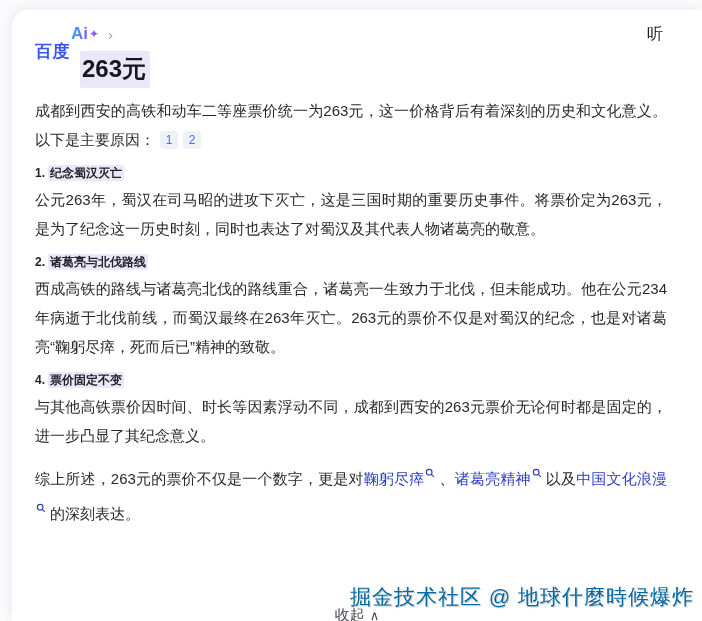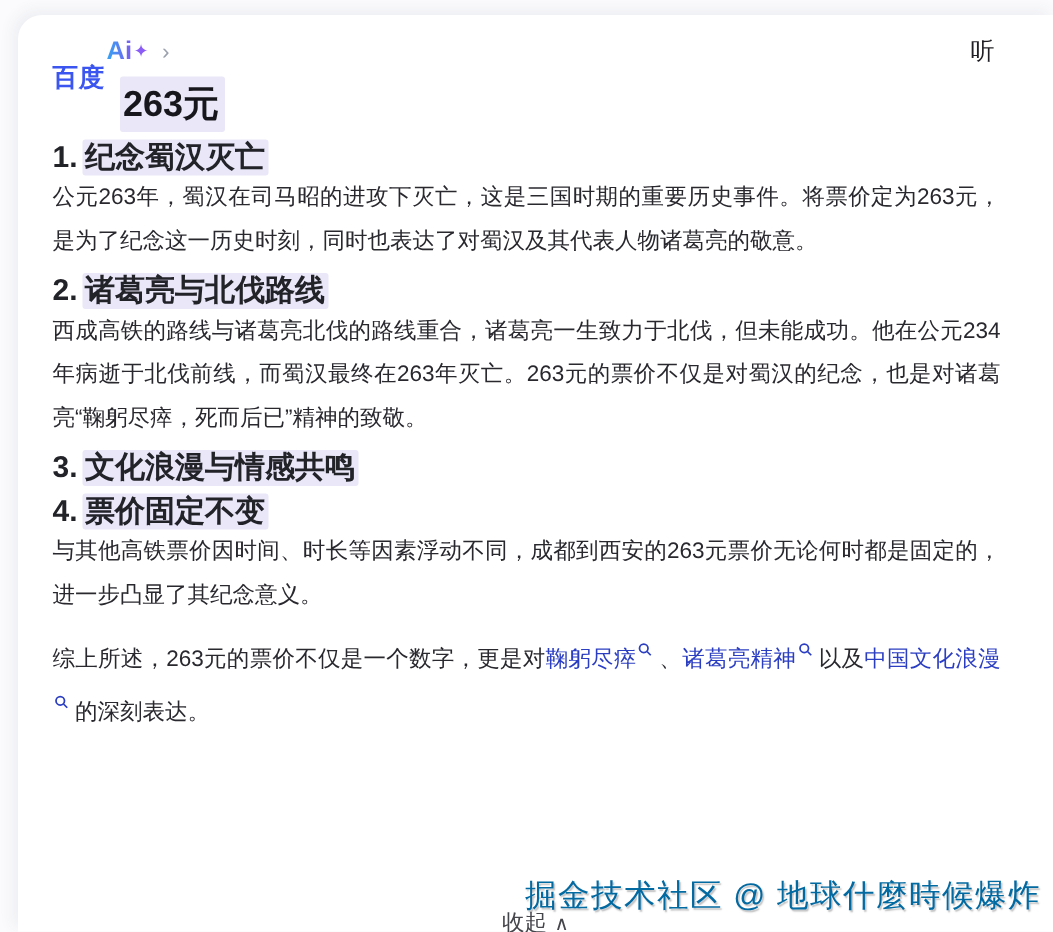--- a/index.html
+++ b/index.html
@@ -27,21 +27,21 @@
   .title-hl { font-size:24px; font-weight:bold; color:#16161c;
     background:#E9E7F8; padding:2px 4px 3px 2px; border-radius:2px;margin-left:45px; }
   
   .para { font-size:15px; line-height:29px; color:#28282e; margin-top:2px;
     text-align:justify; }
   .intro { margin-top:10px; }
   .cite-pill { display:inline-block; background:#EEF1F8; color:#4E6EF2;
     font-size:12px; line-height:16px; min-width:18px; text-align:center;
     border-radius:4px; padding:1px 5px; margin-left:5px; vertical-align:1px;
     cursor:pointer; }
-  .sec-h { margin-top:9px; font-size:20px; font-weight:bold; color:#222229;
+  .sec-h { margin-top:9px; font-size:12px; font-weight:bold; color:#222229;
     line-height:20px; }
   .sec-h .hl { background:#E9E7F8; padding:1px 2px; border-radius:2px; }
   .sec-num { margin-right:3px; }
   
   .concl { margin-top:8px; }
   .term-link { color:#2B3EC2; cursor:pointer; }
   .sicon { display:inline-block; vertical-align:6px; margin:0 4px 0 1px; }
   
   .watermark { position:absolute; right:8px; top:573px; font-size:21px;
     color:#0369a1; letter-spacing:1px; white-space:nowrap;
@@ -65,28 +65,28 @@
     </div>
     <span class="hdr-chevron">›</span>
     <div class="hdr-spacer"></div>
     <span class="listen-btn">听</span>
   </div>
 
   <div class="title-row">
     <span class="title-hl">263元</span>
   </div>
 
+  <div class="para intro"><span>成都到西安的高铁和动车二等座票价统一为263元，这一价格背后有着深刻的历史和文化意义。以下是主要原因：</span><span class="cite-pill">1</span><span class="cite-pill">2</span></div>
 
   <div class="sec-h"><span class="sec-num">1.</span><span class="hl">纪念蜀汉灭亡</span></div>
   <div class="para">公元263年，蜀汉在司马昭的进攻下灭亡，这是三国时期的重要历史事件。将票价定为263元，是为了纪念这一历史时刻，同时也表达了对蜀汉及其代表人物诸葛亮的敬意。</div>
 
   <div class="sec-h"><span class="sec-num">2.</span><span class="hl">诸葛亮与北伐路线</span></div>
   <div class="para">西成高铁的路线与诸葛亮北伐的路线重合，诸葛亮一生致力于北伐，但未能成功。他在公元234年病逝于北伐前线，而蜀汉最终在263年灭亡。263元的票价不仅是对蜀汉的纪念，也是对诸葛亮“鞠躬尽瘁，死而后已”精神的致敬。</div>
 
-  <div class="sec-h"><span class="sec-num">3.</span><span class="hl">文化浪漫与情感共鸣</span></div>
 
   <div class="sec-h"><span class="sec-num">4.</span><span class="hl">票价固定不变</span></div>
   <div class="para">与其他高铁票价因时间、时长等因素浮动不同，成都到西安的263元票价无论何时都是固定的，进一步凸显了其纪念意义。</div>
 
   <div class="para concl"><span>综上所述，263元的票价不仅是一个数字，更是对</span><span class="term-link">鞠躬尽瘁</span><span class="sicon"><svg width="10" height="10" viewBox="0 0 12 12" fill="none">
           <circle cx="5" cy="5" r="3.4" stroke="#2B3EC2" stroke-width="1.4"></circle>
           <line x1="7.6" y1="7.6" x2="10.6" y2="10.6" stroke="#2B3EC2" stroke-width="1.4"></line>
         </svg></span><span>、</span><span class="term-link">诸葛亮精神</span><span class="sicon"><svg width="10" height="10" viewBox="0 0 12 12" fill="none">
           <circle cx="5" cy="5" r="3.4" stroke="#2B3EC2" stroke-width="1.4"></circle>
           <line x1="7.6" y1="7.6" x2="10.6" y2="10.6" stroke="#2B3EC2" stroke-width="1.4"></line>

